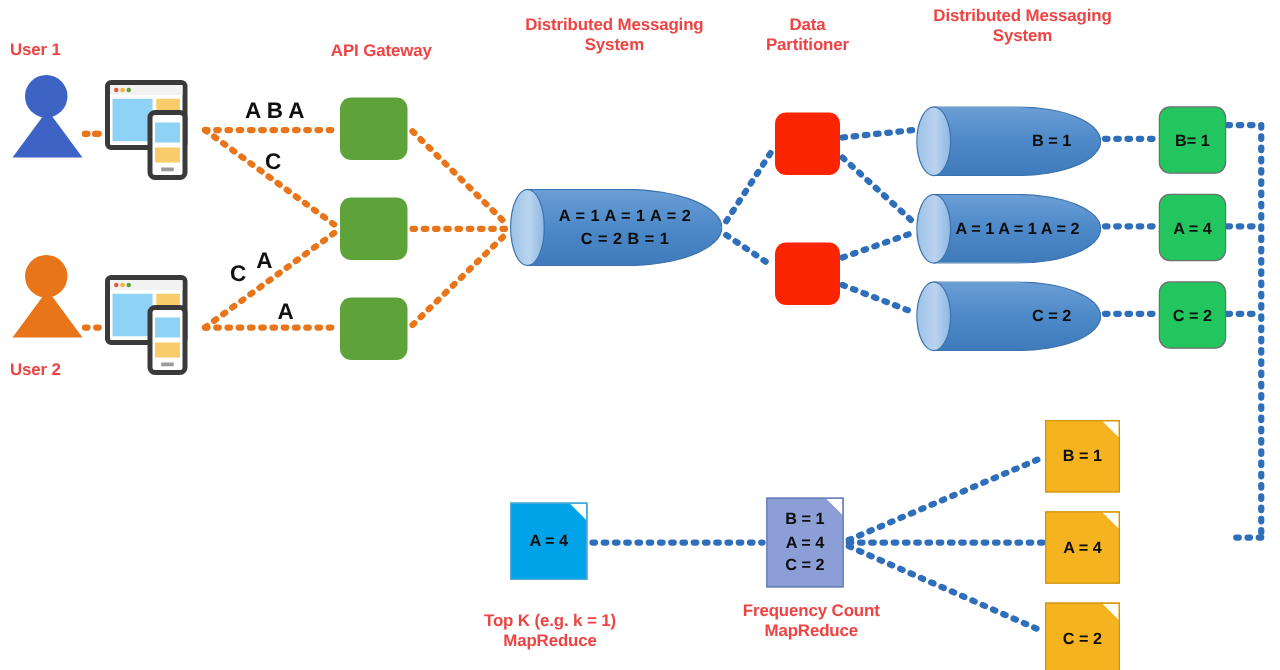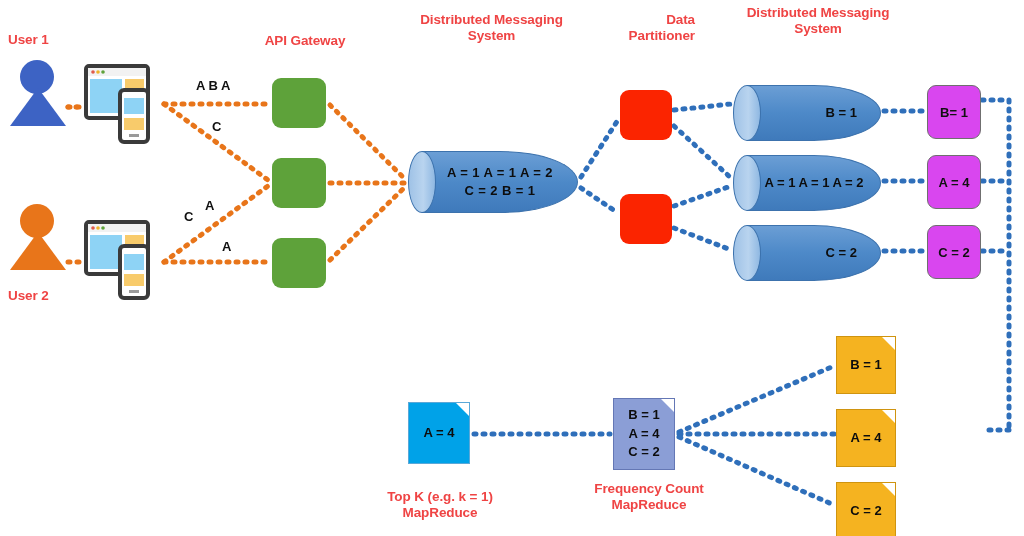--- a/index.html
+++ b/index.html
@@ -24,38 +24,38 @@
     line-height: 1.15;
     white-space: pre-line;
     font-size: 13.5px;
     letter-spacing: -0.1px;
   }
   .hdr { font-size: 13.5px; }
   .flowlbl {
     position: absolute;
     font-weight: bold;
     color: #101010;
-    font-size: 13px;
+    font-size: 18px;
   }
   
   .green-node {
     position: absolute;
     background: #5ea23a;
     border-radius: 9px;
   }
   
   .red-node {
     position: absolute;
     background: #fb2400;
     border-radius: 9px;
   }
   
   .grey-node {
     position: absolute;
-    background: #d946ef;
+    background: #22c55e;
     border: 1px solid #6f6f6f;
     border-radius: 9px;
     display: flex;
     align-items: center;
     justify-content: center;
     font-weight: bold;
     font-size: 13px;
     color: #111;
   }
   
@@ -176,21 +176,21 @@
       <path d="M679,434 L834,434" stroke="#2f6fba" stroke-width="5" stroke-dasharray="2 7"></path>
       <path d="M679,437 L834,505" stroke="#2f6fba" stroke-width="5" stroke-dasharray="2 7"></path>
 
       <path d="M474,434 L610,434" stroke="#2f6fba" stroke-width="5" stroke-dasharray="2 7"></path>
     </g>
   </svg>
 
   <div class="lbl hdr" style="left:249px; top:33px; width:112px;">API Gateway</div>
   <div class="lbl hdr" style="left:404px; top:12px; width:175px;">Distributed Messaging
 System</div>
-  <div class="lbl hdr" style="left:597px; top:12px; width:98px;text-align:right;">Data
+  <div class="lbl hdr" style="left:597px; top:12px; width:98px;">Data
 Partitioner</div>
   <div class="lbl hdr" style="left:722px; top:5px; width:192px;">Distributed Messaging
 System</div>
 
   <div class="lbl" style="left:8px; top:32px; width:62px; text-align:left;">User 1</div>
   <div class="person" style="left:0; top:0;">
     <div class="head" style="left:20px; top:60px; width:34px; height:34px; background:#3d63c4;"></div>
     <div class="body-tri" style="left:10px; top:88px; border-width:0 28px 38px 28px; border-bottom-color:#3d63c4;"></div>
   </div>
 

